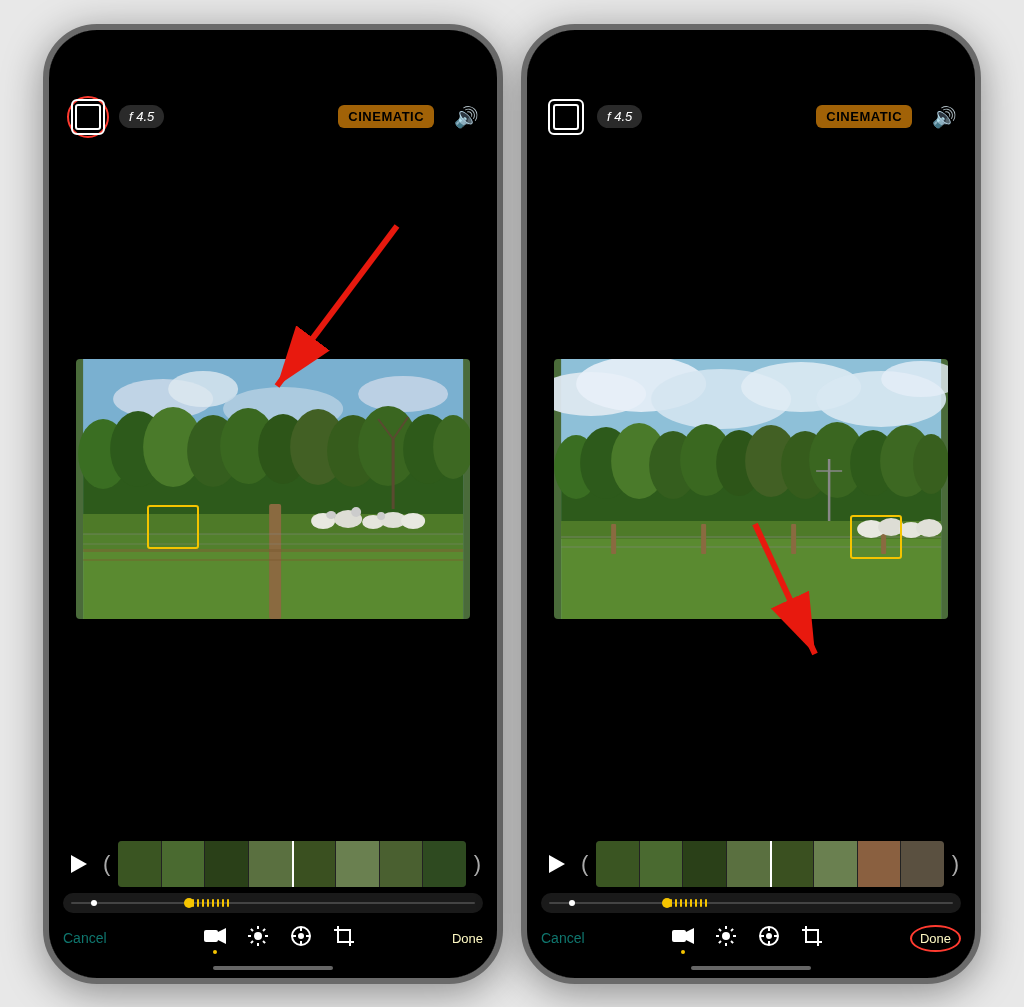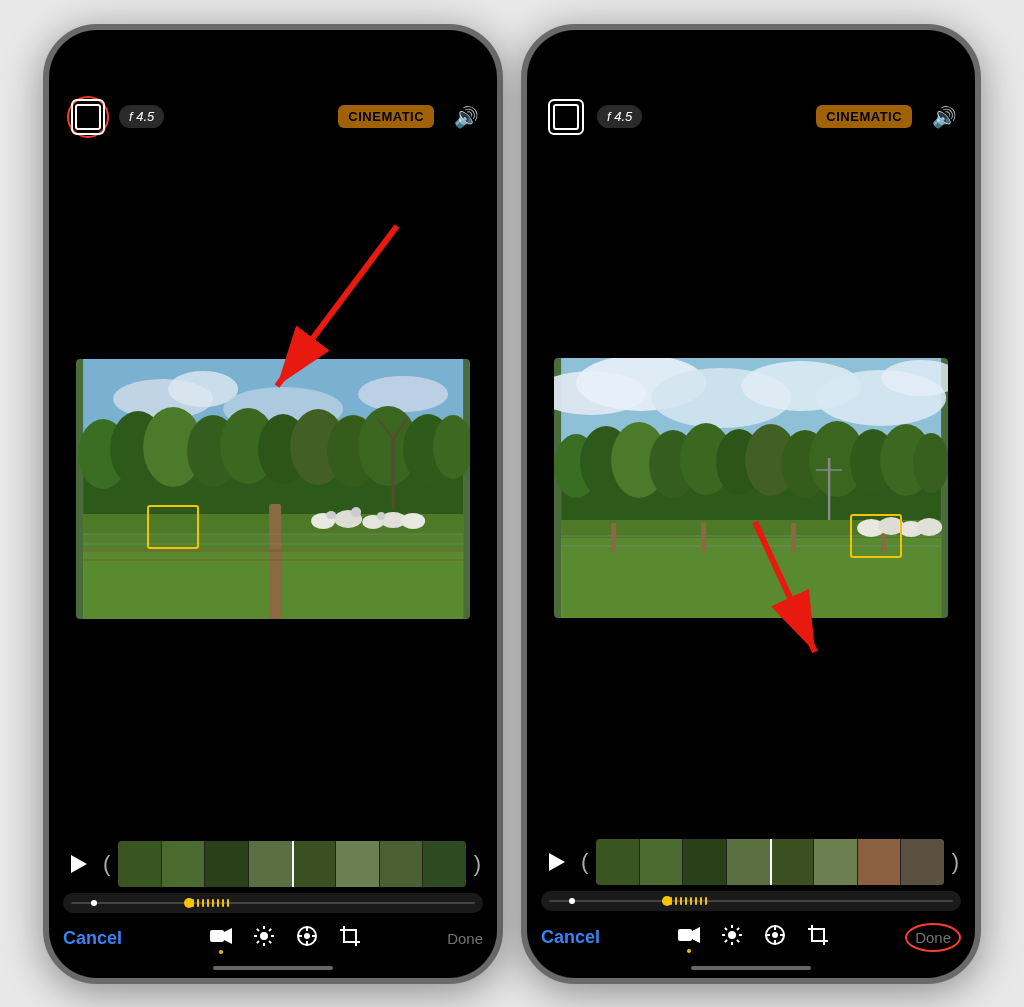--- a/index.html
+++ b/index.html
@@ -320,28 +320,28 @@
     }
 
     
     .bottom-nav {
       display: flex;
       align-items: center;
       padding: 8px 14px 6px;
     }
 
     .nav-cancel {
-      color: #3b82f6;
-      font-size: 18px;
-      font-weight: 700;
+      color: #0f766e;
+      font-size: 14px;
+      font-weight: 400;
     }
 
     .nav-done {
-      color: #737373;
-      font-size: 15px;
+      color: #fef9c3;
+      font-size: 13px;
       font-weight: 500;
     }
 
     .nav-done-circled {
       border: 2px solid #ff3b30;
       border-radius: 50%;
       padding: 4px 8px;
     }
 
     .nav-icons {

